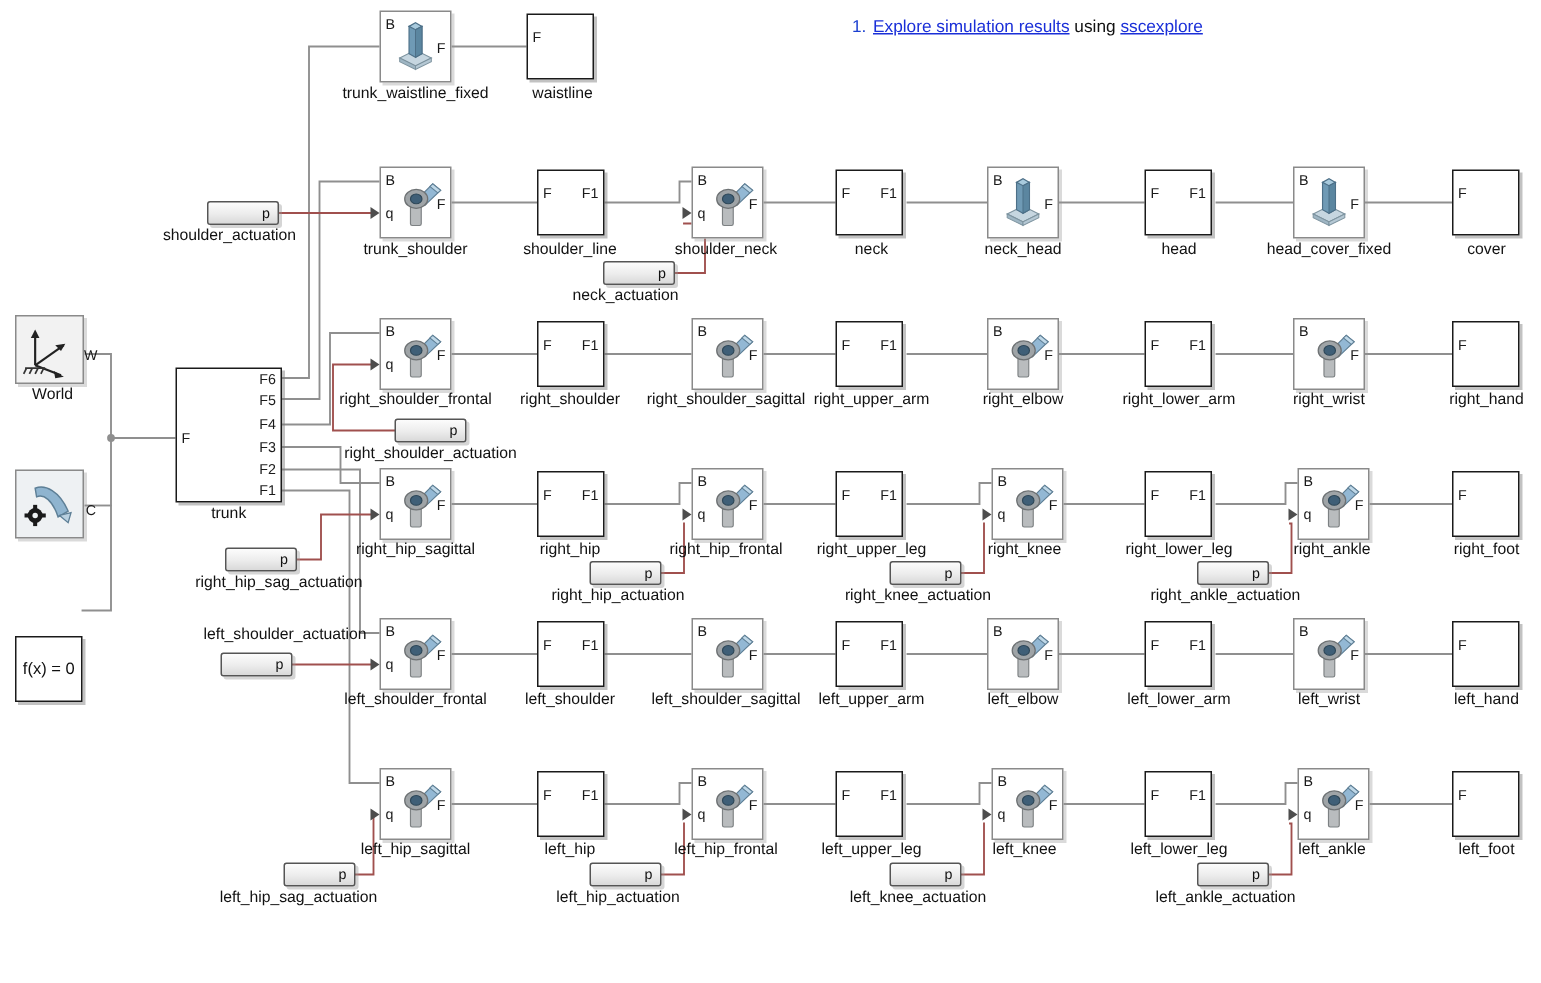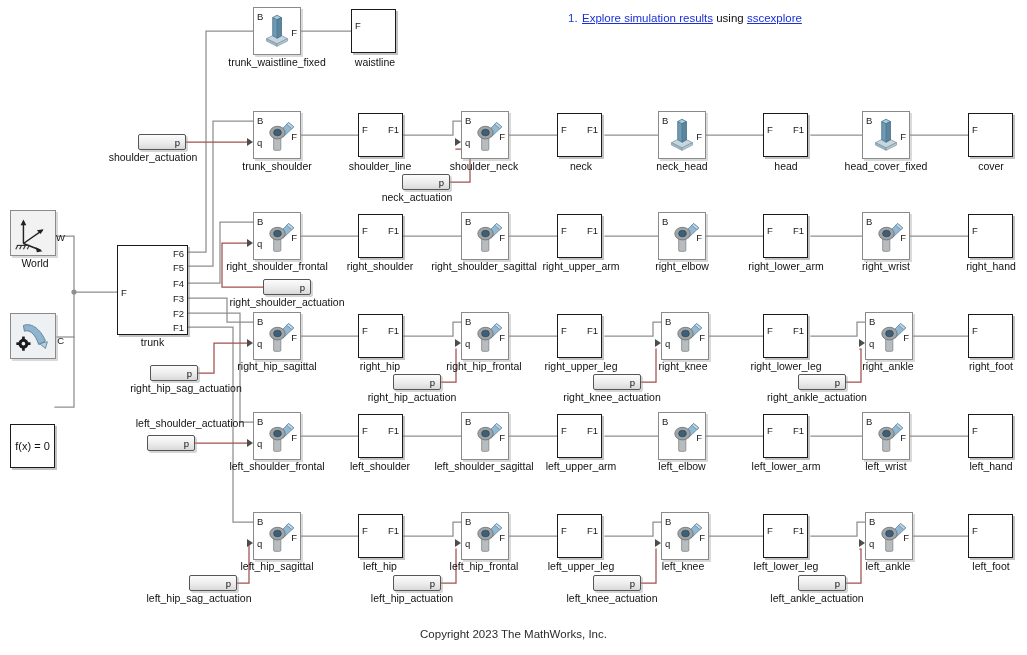--- a/index.html
+++ b/index.html
@@ -157,21 +157,20 @@
       <path d="M846 583 H861 V549 H860"></path>
     </g>
   </svg>
 
   <div id="note">
     <ol id="note-list">
         <li><span class="num">1.</span><a href="#">Explore simulation results</a><span> using </span><a href="#">sscexplore</a></li>
       </ol>
   </div>
 
-  <div id="copyright">Copyright 2023 The MathWorks, Inc.</div>
 
   <div class="blk solid" style="left:10px;top:210px;width:46px;height:46px;background:#f2f2f2;">
     <svg viewBox="0 0 46 46" width="44" height="44">
       <g stroke="#222" stroke-width="1.5" fill="none">
         <path d="M13 34 V11"></path>
           <path d="M13 34 L33 20"></path>
           <path d="M13 34 L31 41"></path>
       </g>
       <path d="M13 9 l-3 6 h6 z" fill="#222"></path>
       <path d="M34 19 l-7 1 4 4 z" fill="#222"></path>

